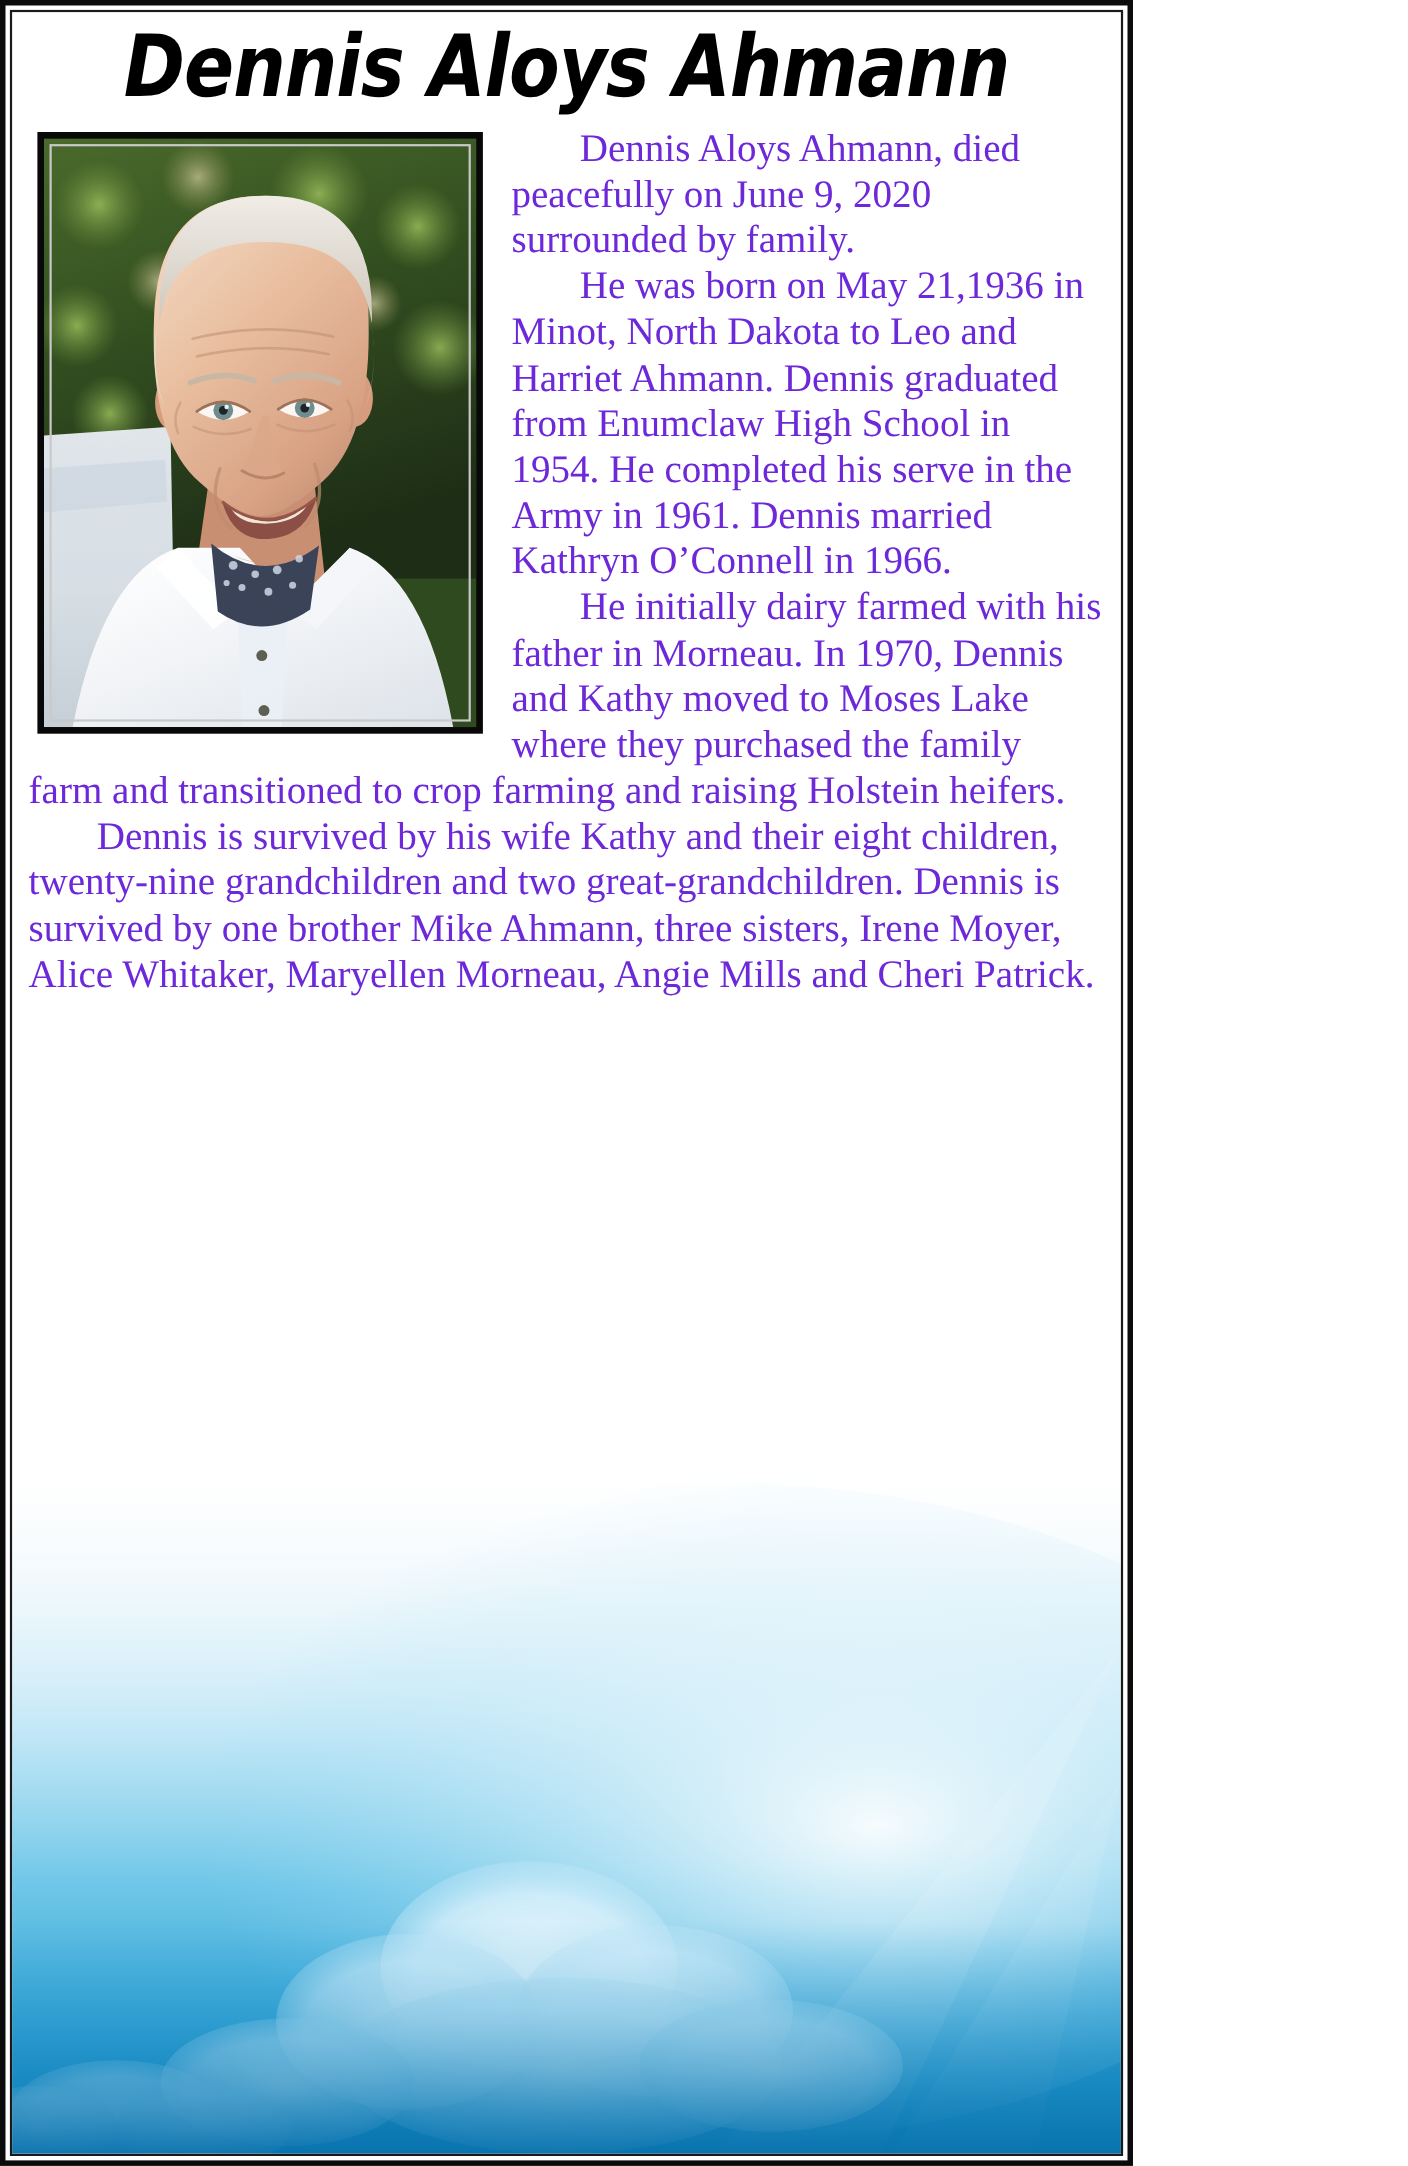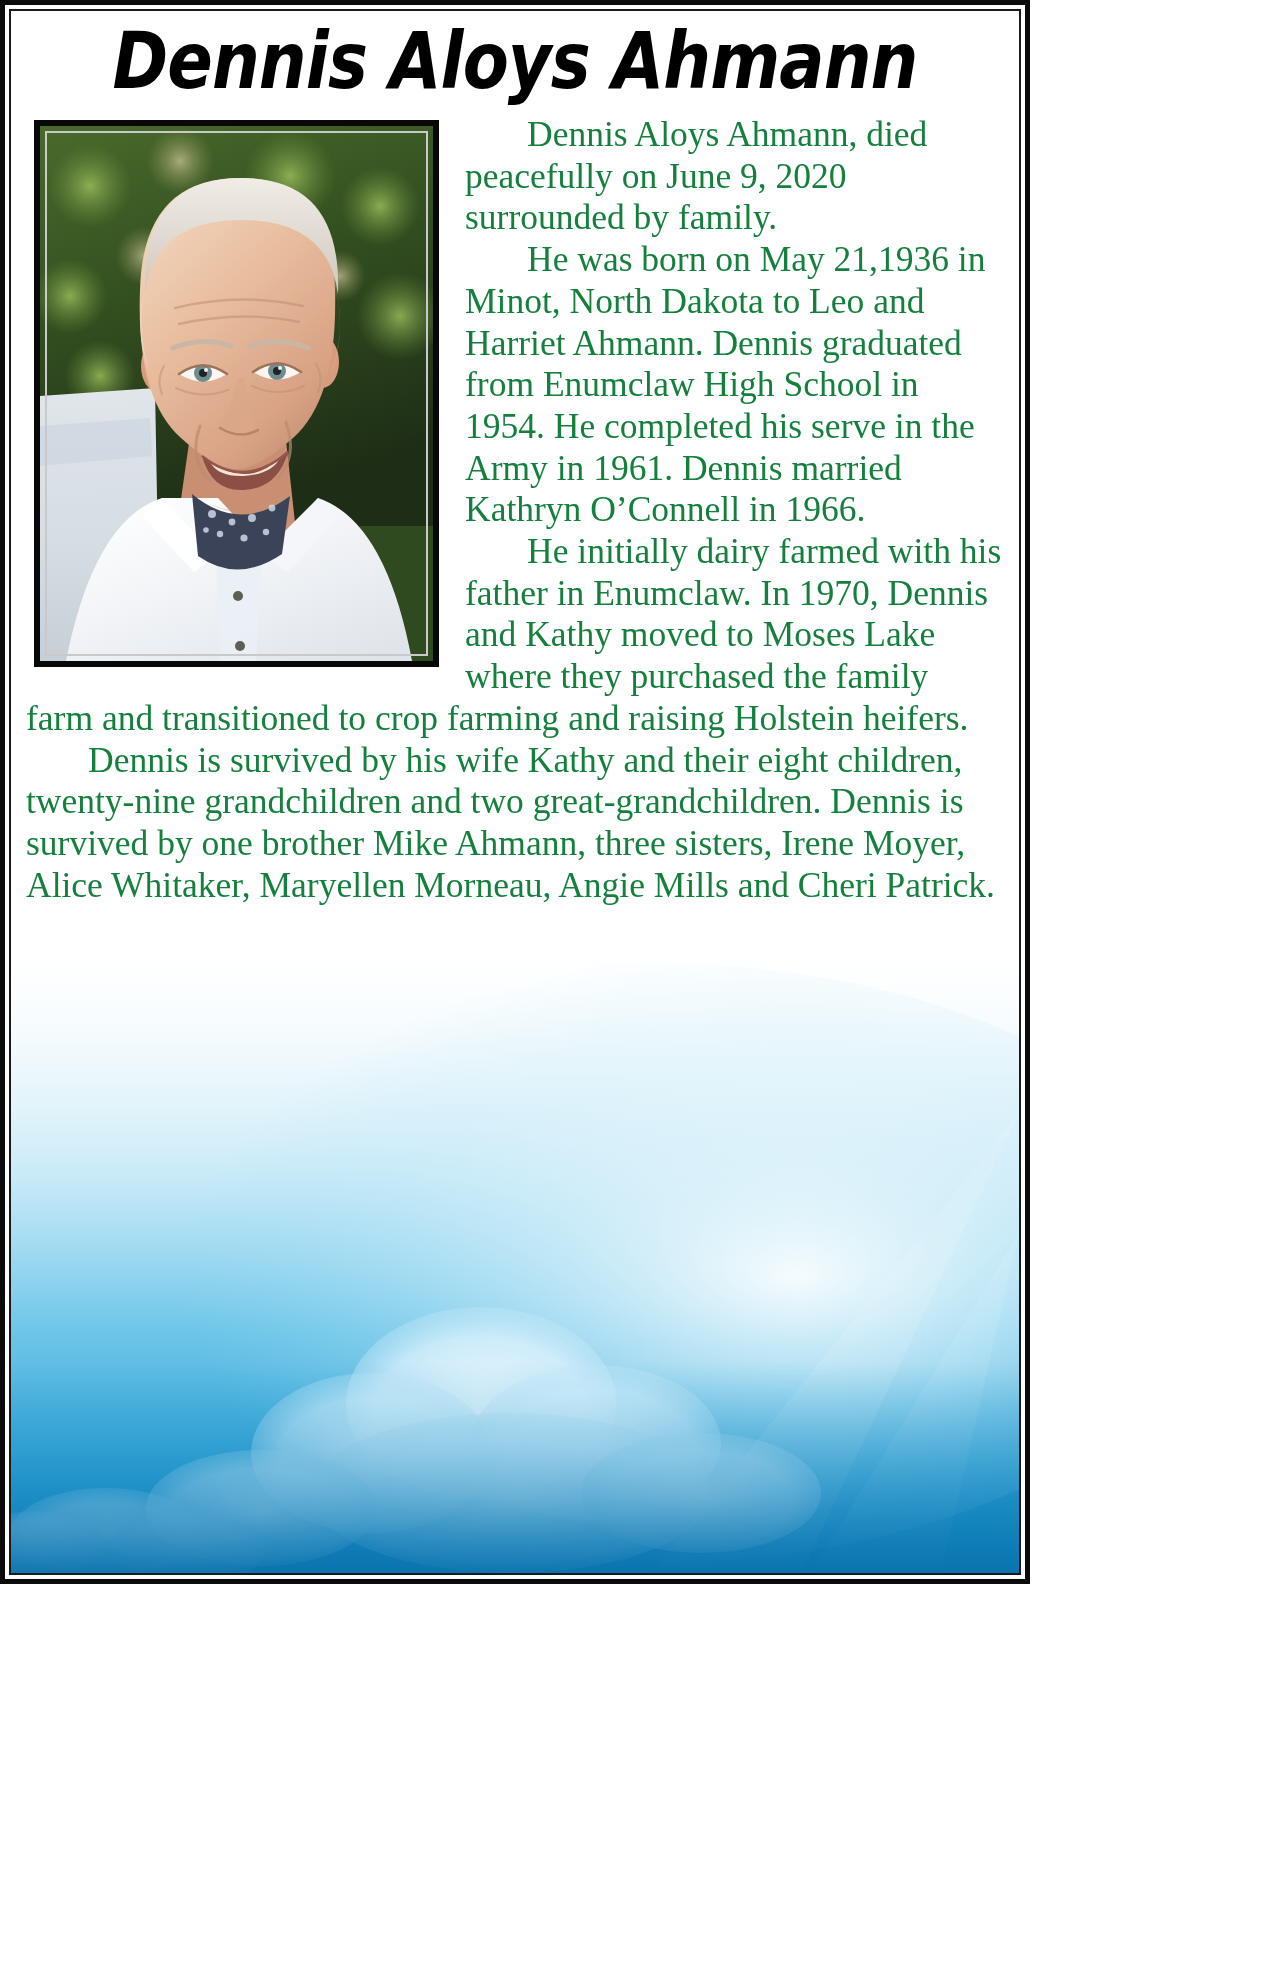--- a/index.html
+++ b/index.html
@@ -3,21 +3,21 @@
 <meta charset="utf-8">
 <style>
   html, body {
     margin: 0;
     padding: 0;
     background: #ffffff;
   }
   #page {
     position: relative;
     width: 1030px;
-    height: 1584px;
+    height: 1969px;
     background: #ffffff;
     overflow: hidden;
     box-sizing: border-box;
   }
   
   .outer-rule {
     position: absolute;
     left: 0; top: 0; right: 0; bottom: 0;
     border: 5px solid #0b0b0b;
     box-sizing: border-box;
@@ -65,21 +65,21 @@
     margin: 8px 0 14px 0;
     transform: scaleX(0.86);
     transform-origin: center center;
     white-space: nowrap;
   }
 
   .body-text {
     font-family: "Liberation Serif", "DejaVu Serif", serif;
     font-size: 35.5px;
     line-height: 1.175;
-    color: #15803d;
+    color: #6d28d9;
     text-align: left;
   }
 
   
   .photo-frame {
     float: left;
     width: 405px;
     height: 547px;
     margin: 6px 26px 10px 8px;
     background: #080808;
@@ -312,21 +312,21 @@
             <rect x="0" y="0" width="393" height="535" fill="none"></rect>
           </g>
         </svg>
       </div>
       <span class="inner-line"></span>
     </div>
 
     <div class="body-text">
       <p class="para col">Dennis Aloys Ahmann, died peacefully on June 9, 2020 surrounded by family.</p>
       <p class="para col">He was born on May 21,1936 in Minot, North Dakota to Leo and Harriet Ahmann. Dennis graduated from Enumclaw High School in 1954. He completed his serve in the Army in 1961. Dennis married Kathryn O’Connell in 1966.</p>
-      <p class="para">He initially dairy farmed with his father in Enumclaw. In 1970, Dennis and Kathy moved to Moses Lake where they purchased the family farm and transitioned to crop farming and raising Holstein heifers.</p>
+      <p class="para">He initially dairy farmed with his father in Morneau. In 1970, Dennis and Kathy moved to Moses Lake where they purchased the family farm and transitioned to crop farming and raising Holstein heifers.</p>
       <p class="para">Dennis is survived by his wife Kathy and their eight children, twenty-nine grandchildren and two great-grandchildren. Dennis is survived by one brother Mike Ahmann, three sisters, Irene Moyer, Alice Whitaker, Maryellen Morneau, Angie Mills and Cheri Patrick.</p>
     </div>
 
   </div>
 
   <span class="outer-rule"></span>
   <span class="inner-rule"></span>
 </div>
 
 </body></html>

